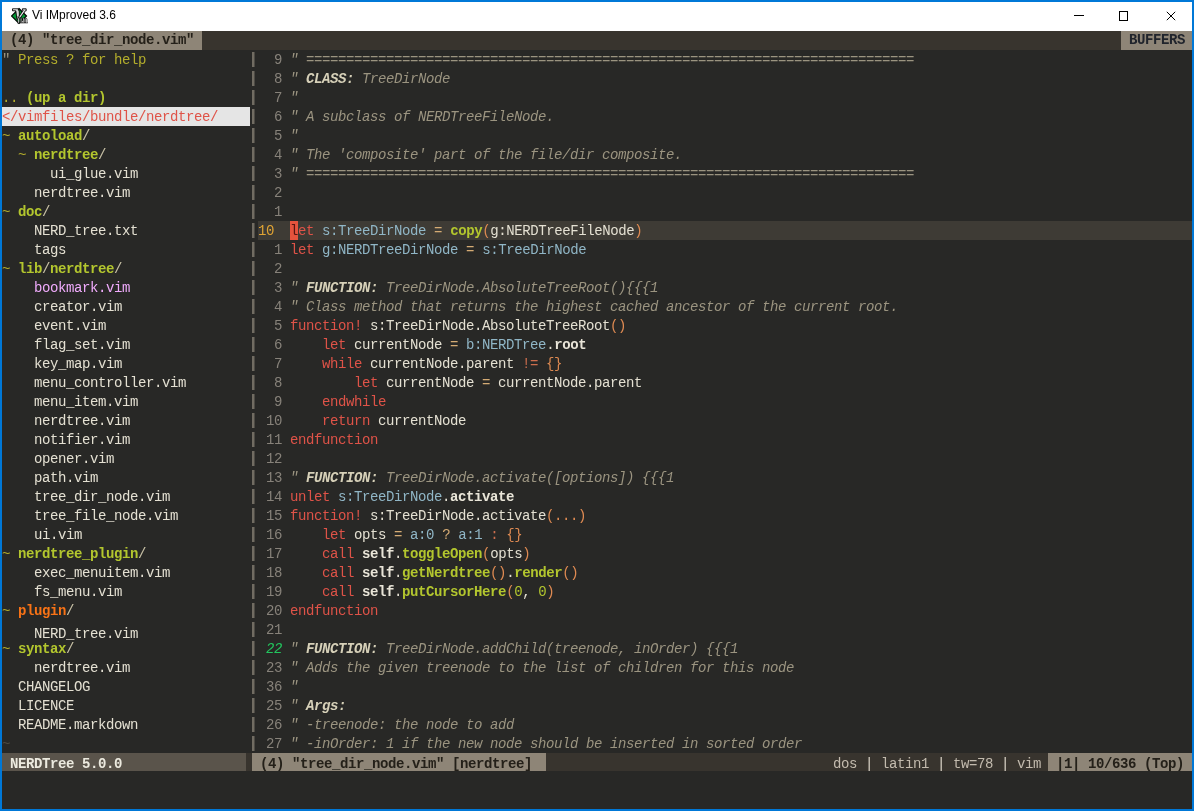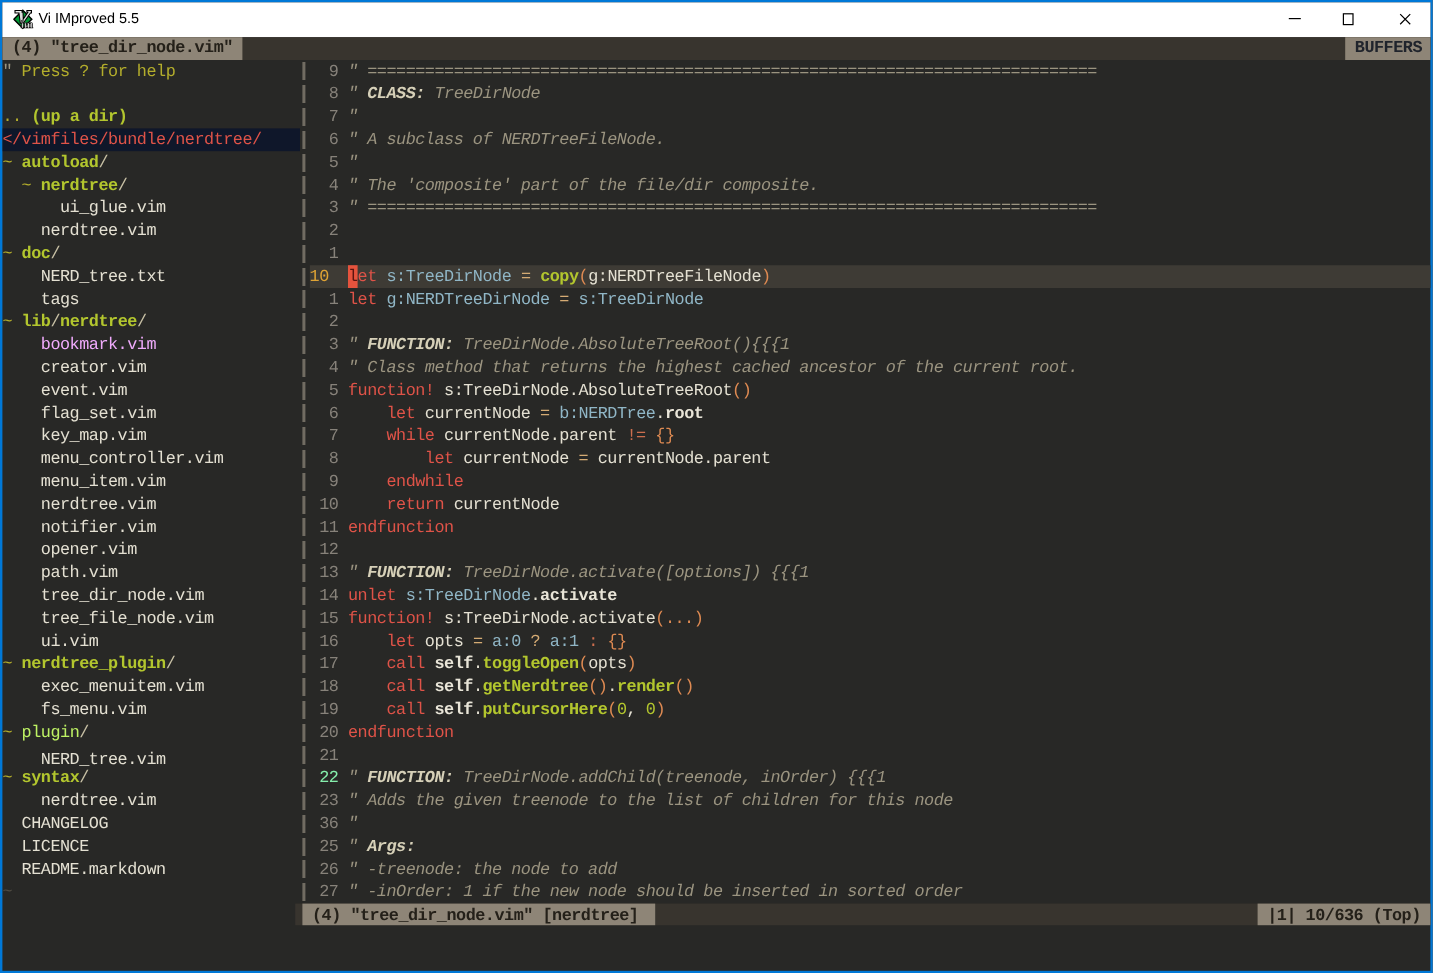--- a/index.html
+++ b/index.html
@@ -15,36 +15,36 @@
 #rpane { position:absolute; left:256px; top:47.5px; width:934px; height:703px; overflow:hidden; }
 </style></head><body>
 <div id="win">
  <div id="title">
   <svg style="position:absolute;left:9px;top:5px;" width="17" height="18" viewBox="0 0 17 18">
     <polygon points="8,1.5 15.5,9 8,16.5 0.5,9" fill="#009733" stroke="#000" stroke-width="1.2"></polygon>
     <path d="M1.5,1.8 L7.4,1.8 L7.4,3.2 L8.2,3.2 L8.4,8.8 L12.2,3.2 L11.4,3.2 L11.4,1.8 L15.2,1.8 L15.2,3.8 L14.4,3.8 L8.4,12.4 L5.9,12.4 L4.8,3.8 L1.5,3.8 Z" fill="#dcdcdc" stroke="#000" stroke-width="0.9"></path>
     <path d="M2.2,2.4 L6.6,2.4 L6.6,2.8 L2.4,2.8 Z" fill="#fff"></path>
     <text x="6.2" y="16.2" font-family="Liberation Serif" font-size="9.5" font-weight="bold" fill="#f4f4f4" stroke="#000" stroke-width="0.6">im</text>
   </svg>
-  <span style="position:absolute;left:30px;top:6px;font-size:12px;">Vi IMproved 5.5</span>
+  <span style="position:absolute;left:30px;top:6px;font-size:12px;">Vi IMproved 3.6</span>
   <div style="position:absolute;left:1072px;top:13px;width:10px;height:1px;background:#000;"></div>
   <div style="position:absolute;left:1116.5px;top:9px;width:9.5px;height:9.5px;border:1px solid #000;"></div>
   <svg style="position:absolute;left:1163.5px;top:8.5px;" width="10" height="10" viewBox="0 0 10 10">
         <path d="M0.8,0.8 L9.2,9.2 M9.2,0.8 L0.8,9.2" stroke="#000" stroke-width="1"></path>
       </svg>
  </div>
  <div id="tabbar" class="mono">
    <div style="position:absolute;left:0;top:0;width:200px;height:18.5px;background:#8e8577;color:#242019;font-weight:bold;white-space:pre;line-height:18.5px;"> (4) "tree_dir_node.vim"</div>
    <div style="position:absolute;right:0;top:0;width:71px;height:18.5px;background:#8e8577;color:#20242c;font-weight:bold;white-space:pre;line-height:18.5px;"> BUFFERS</div>
  </div>
  <div id="lpane" class="mono">
 <div class="r" style="top:0px;"><span style="color:#9b9480;">" </span><span style="color:#b3ad2c;">Press ? for help</span></div>
 <div class="r" style="top:19px;"></div>
 <div class="r" style="top:38px;"><span style="color:#b3ad2c;">..</span> <span style="color:#b3c62e;font-weight:bold;">(up a dir)</span></div>
-<div class="r" style="top:57px;background:#0f172a;width:248px;"><span style="color:#df5348;">&lt;/vimfiles/bundle/nerdtree/</span></div>
+<div class="r" style="top:57px;background:#e5e5e5;width:248px;"><span style="color:#df5348;">&lt;/vimfiles/bundle/nerdtree/</span></div>
 <div class="r" style="top:76px;"><span style="color:#b3ad2c;">~ </span><span style="color:#b3c62e;font-weight:bold;">autoload</span><span style="color:#c9c2a6;">/</span></div>
 <div class="r" style="top:95px;"><span style="color:#b3ad2c;">  ~ </span><span style="color:#b3c62e;font-weight:bold;">nerdtree</span><span style="color:#c9c2a6;">/</span></div>
 <div class="r" style="top:114px;"><span style="color:#e4e0d2;">      ui_glue.vim</span></div>
 <div class="r" style="top:133px;"><span style="color:#e4e0d2;">    nerdtree.vim</span></div>
 <div class="r" style="top:152px;"><span style="color:#b3ad2c;">~ </span><span style="color:#b3c62e;font-weight:bold;">doc</span><span style="color:#c9c2a6;">/</span></div>
 <div class="r" style="top:171px;"><span style="color:#e4e0d2;">    NERD_tree.txt</span></div>
 <div class="r" style="top:190px;"><span style="color:#e4e0d2;">    tags</span></div>
 <div class="r" style="top:209px;"><span style="color:#b3ad2c;">~ </span><span style="color:#b3c62e;font-weight:bold;">lib</span><span style="color:#c9c2a6;">/</span><span style="color:#b3c62e;font-weight:bold;">nerdtree</span><span style="color:#c9c2a6;">/</span></div>
 <div class="r" style="top:228px;"><span style="color:#f0abfc;">    bookmark.vim</span></div>
 <div class="r" style="top:247px;"><span style="color:#e4e0d2;">    creator.vim</span></div>
@@ -56,21 +56,21 @@
 <div class="r" style="top:361px;"><span style="color:#e4e0d2;">    nerdtree.vim</span></div>
 <div class="r" style="top:380px;"><span style="color:#e4e0d2;">    notifier.vim</span></div>
 <div class="r" style="top:399px;"><span style="color:#e4e0d2;">    opener.vim</span></div>
 <div class="r" style="top:418px;"><span style="color:#e4e0d2;">    path.vim</span></div>
 <div class="r" style="top:437px;"><span style="color:#e4e0d2;">    tree_dir_node.vim</span></div>
 <div class="r" style="top:456px;"><span style="color:#e4e0d2;">    tree_file_node.vim</span></div>
 <div class="r" style="top:475px;"><span style="color:#e4e0d2;">    ui.vim</span></div>
 <div class="r" style="top:494px;"><span style="color:#b3ad2c;">~ </span><span style="color:#b3c62e;font-weight:bold;">nerdtree_plugin</span><span style="color:#c9c2a6;">/</span></div>
 <div class="r" style="top:513px;"><span style="color:#e4e0d2;">    exec_menuitem.vim</span></div>
 <div class="r" style="top:532px;"><span style="color:#e4e0d2;">    fs_menu.vim</span></div>
-<div class="r" style="top:551px;"><span style="color:#b3ad2c;">~ </span><span style="color:#bef264;font-weight:normal;text-align:center;">plugin</span><span style="color:#c9c2a6;">/</span></div>
+<div class="r" style="top:551px;"><span style="color:#b3ad2c;">~ </span><span style="color:#f97316;font-weight:bold;text-align:center;">plugin</span><span style="color:#c9c2a6;">/</span></div>
 <div class="r" style="top:574px;"><span style="color:#e4e0d2;">    NERD_tree.vim</span></div>
 <div class="r" style="top:589px;"><span style="color:#b3ad2c;">~ </span><span style="color:#b3c62e;font-weight:bold;">syntax</span><span style="color:#c9c2a6;">/</span></div>
 <div class="r" style="top:608px;"><span style="color:#e4e0d2;">    nerdtree.vim</span></div>
 <div class="r" style="top:627px;"><span style="color:#e4e0d2;">  CHANGELOG</span></div>
 <div class="r" style="top:646px;"><span style="color:#e4e0d2;">  LICENCE</span></div>
 <div class="r" style="top:665px;"><span style="color:#e4e0d2;">  README.markdown</span></div>
 <div class="r" style="top:684px;"><span style="color:#4f4b43;">~</span></div>
  </div>
 <div style="position:absolute;left:248px;top:47.5px;width:8px;height:703px;background:repeating-linear-gradient(to bottom,transparent 0,transparent 2px,#716c62 2px,#716c62 17px,transparent 17px,transparent 19px) 2px 0/2.5px 100% no-repeat;"></div>
  <div id="rpane" class="mono">
@@ -98,23 +98,25 @@
 <div class="r" style="top:399px;width:942px;"><span style="color:#87827a;"> 12 </span></div>
 <div class="r" style="top:418px;width:942px;"><span style="color:#87827a;"> 13 </span><span style="color:#9b9480;font-style:italic;">" </span><span style="color:#d6d0b8;font-weight:bold;font-style:italic;">FUNCTION: </span><span style="color:#9b9480;font-style:italic;text-align:right;">TreeDirNode.activate([options]) {{{1</span></div>
 <div class="r" style="top:437px;width:942px;"><span style="color:#87827a;"> 14 </span><span style="color:#df5348;">unlet</span> <span style="color:#90b6c6;">s:TreeDirNode</span><span style="color:#e4e0d2;">.</span><span style="color:#e9e5d8;font-weight:bold;">activate</span></div>
 <div class="r" style="top:456px;width:942px;"><span style="color:#87827a;"> 15 </span><span style="color:#df5348;">function!</span><span style="color:#e4e0d2;"> s:TreeDirNode.activate</span><span style="color:#de8a52;">(...)</span></div>
 <div class="r" style="top:475px;width:942px;"><span style="color:#87827a;"> 16 </span>    <span style="color:#df5348;">let</span><span style="color:#e4e0d2;"> opts </span><span style="color:#d5ab74;">=</span> <span style="color:#90b6c6;">a:0</span> <span style="color:#d5ab74;">?</span> <span style="color:#90b6c6;">a:1</span> <span style="color:#cd6e4e;">:</span> <span style="color:#de8a52;">{}</span></div>
 <div class="r" style="top:494px;width:942px;"><span style="color:#87827a;"> 17 </span>    <span style="color:#df5348;">call</span> <span style="color:#e9e5d8;font-weight:bold;">self</span><span style="color:#e4e0d2;">.</span><span style="color:#b3c62e;font-weight:bold;">toggleOpen</span><span style="color:#de8a52;">(</span><span style="color:#e4e0d2;">opts</span><span style="color:#de8a52;">)</span></div>
 <div class="r" style="top:513px;width:942px;"><span style="color:#87827a;"> 18 </span>    <span style="color:#df5348;">call</span> <span style="color:#e9e5d8;font-weight:bold;">self</span><span style="color:#e4e0d2;">.</span><span style="color:#b3c62e;font-weight:bold;">getNerdtree</span><span style="color:#de8a52;">()</span><span style="color:#e4e0d2;">.</span><span style="color:#b3c62e;font-weight:bold;">render</span><span style="color:#de8a52;">()</span></div>
 <div class="r" style="top:532px;width:942px;"><span style="color:#87827a;"> 19 </span>    <span style="color:#df5348;">call</span> <span style="color:#e9e5d8;font-weight:bold;">self</span><span style="color:#e4e0d2;">.</span><span style="color:#b3c62e;font-weight:bold;">putCursorHere</span><span style="color:#de8a52;">(</span><span style="color:#b3c62e;">0</span><span style="color:#e4e0d2;">,</span> <span style="color:#b3c62e;">0</span><span style="color:#de8a52;">)</span></div>
 <div class="r" style="top:551px;width:942px;"><span style="color:#87827a;"> 20 </span><span style="color:#df5348;">endfunction</span></div>
 <div class="r" style="top:570px;width:942px;"><span style="color:#87827a;"> 21 </span></div>
-<div class="r" style="top:589px;width:942px;"><span style="color:#86efac;"> 22 </span><span style="color:#9b9480;font-style:italic;">" </span><span style="color:#d6d0b8;font-weight:bold;font-style:italic;">FUNCTION: </span><span style="color:#9b9480;font-style:italic;">TreeDirNode.addChild(treenode, inOrder) {{{1</span></div>
+<div class="r" style="top:589px;width:942px;"><span style="color:#22c55e;font-style:italic;"> 22 </span><span style="color:#9b9480;font-style:italic;">" </span><span style="color:#d6d0b8;font-weight:bold;font-style:italic;">FUNCTION: </span><span style="color:#9b9480;font-style:italic;">TreeDirNode.addChild(treenode, inOrder) {{{1</span></div>
 <div class="r" style="top:608px;width:942px;"><span style="color:#87827a;"> 23 </span><span style="color:#9b9480;font-style:italic;">" Adds the given treenode to the list of children for this node</span></div>
 <div class="r" style="top:627px;width:942px;"><span style="color:#87827a;"> 36 </span><span style="color:#9b9480;font-style:italic;">"</span></div>
 <div class="r" style="top:646px;width:942px;"><span style="color:#87827a;"> 25 </span><span style="color:#9b9480;font-style:italic;">" </span><span style="color:#d6d0b8;font-weight:bold;font-style:italic;">Args:</span></div>
 <div class="r" style="top:665px;width:942px;"><span style="color:#87827a;"> 26 </span><span style="color:#9b9480;font-style:italic;">" -treenode: the node to add</span></div>
 <div class="r" style="top:684px;width:942px;"><span style="color:#87827a;"> 27 </span><span style="color:#9b9480;font-style:italic;">" -inOrder: 1 if the new node should be inserted in sorted order</span></div>
  </div>
+ <div class="mono" style="position:absolute;left:0;top:750.5px;width:244px;height:18px;line-height:23px;background:#5a544b;color:#eceadf;font-weight:bold;white-space:pre;"> NERDTree 5.0.0</div>
  <div class="mono" style="position:absolute;left:244px;top:750.5px;width:946px;height:18px;line-height:23px;background:#38342e;white-space:pre;">
    <div style="position:absolute;left:6px;top:0;width:294px;height:18px;background:#8e8577;color:#242019;font-weight:bold;line-height:23px;white-space:pre;"> (4) "tree_dir_node.vim" [nerdtree]</div>
+   <div style="position:absolute;left:587px;top:0;color:#c3bbae;line-height:23px;white-space:pre;">dos <span style="color:#ddd7cb;">|</span> latin1 <span style="color:#ddd7cb;">|</span> tw=78 <span style="color:#ddd7cb;">|</span> vim</div>
    <div style="position:absolute;left:802px;top:0;width:144px;height:18px;background:#8e8577;color:#242019;font-weight:bold;line-height:23px;white-space:pre;"> |1| 10/636 (Top)</div>
  </div>
 </div>
 </body></html>

